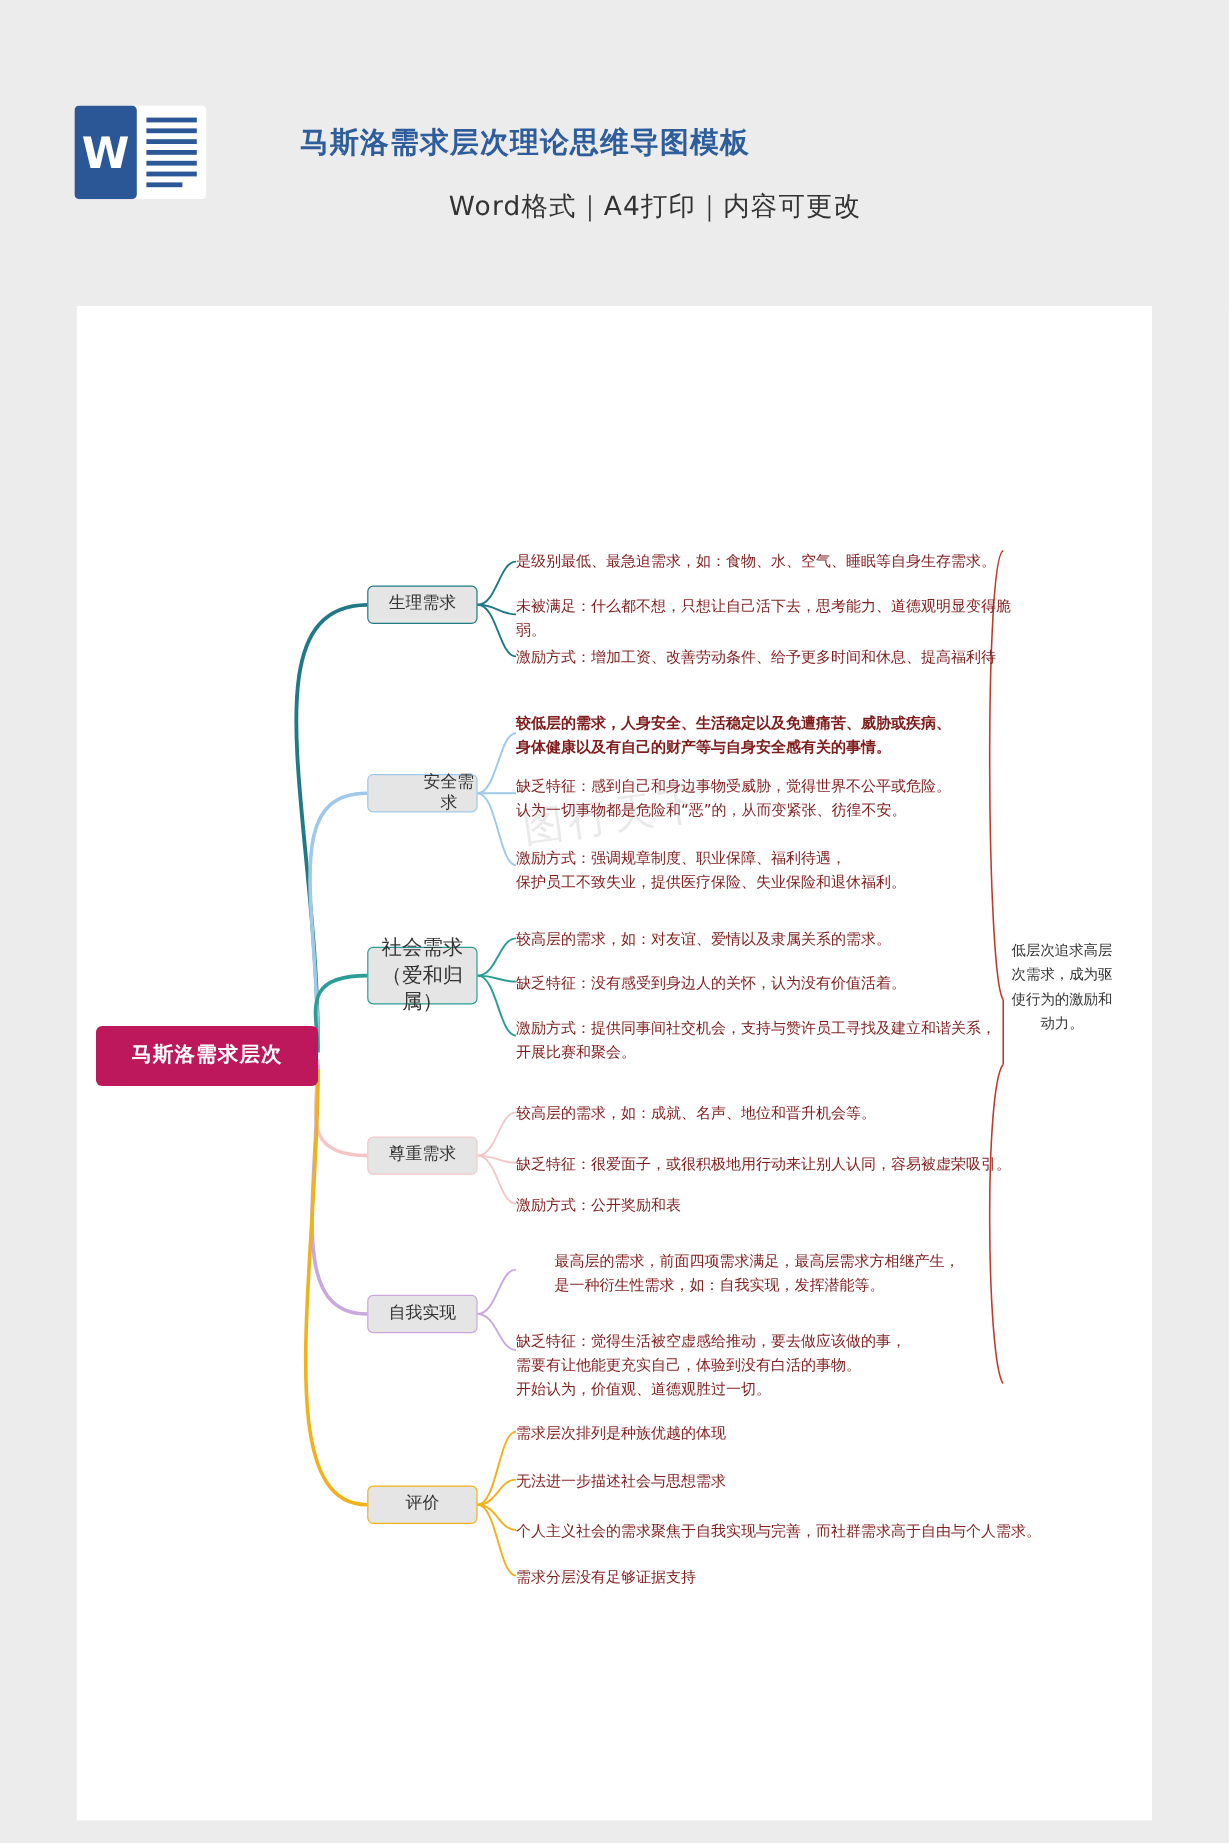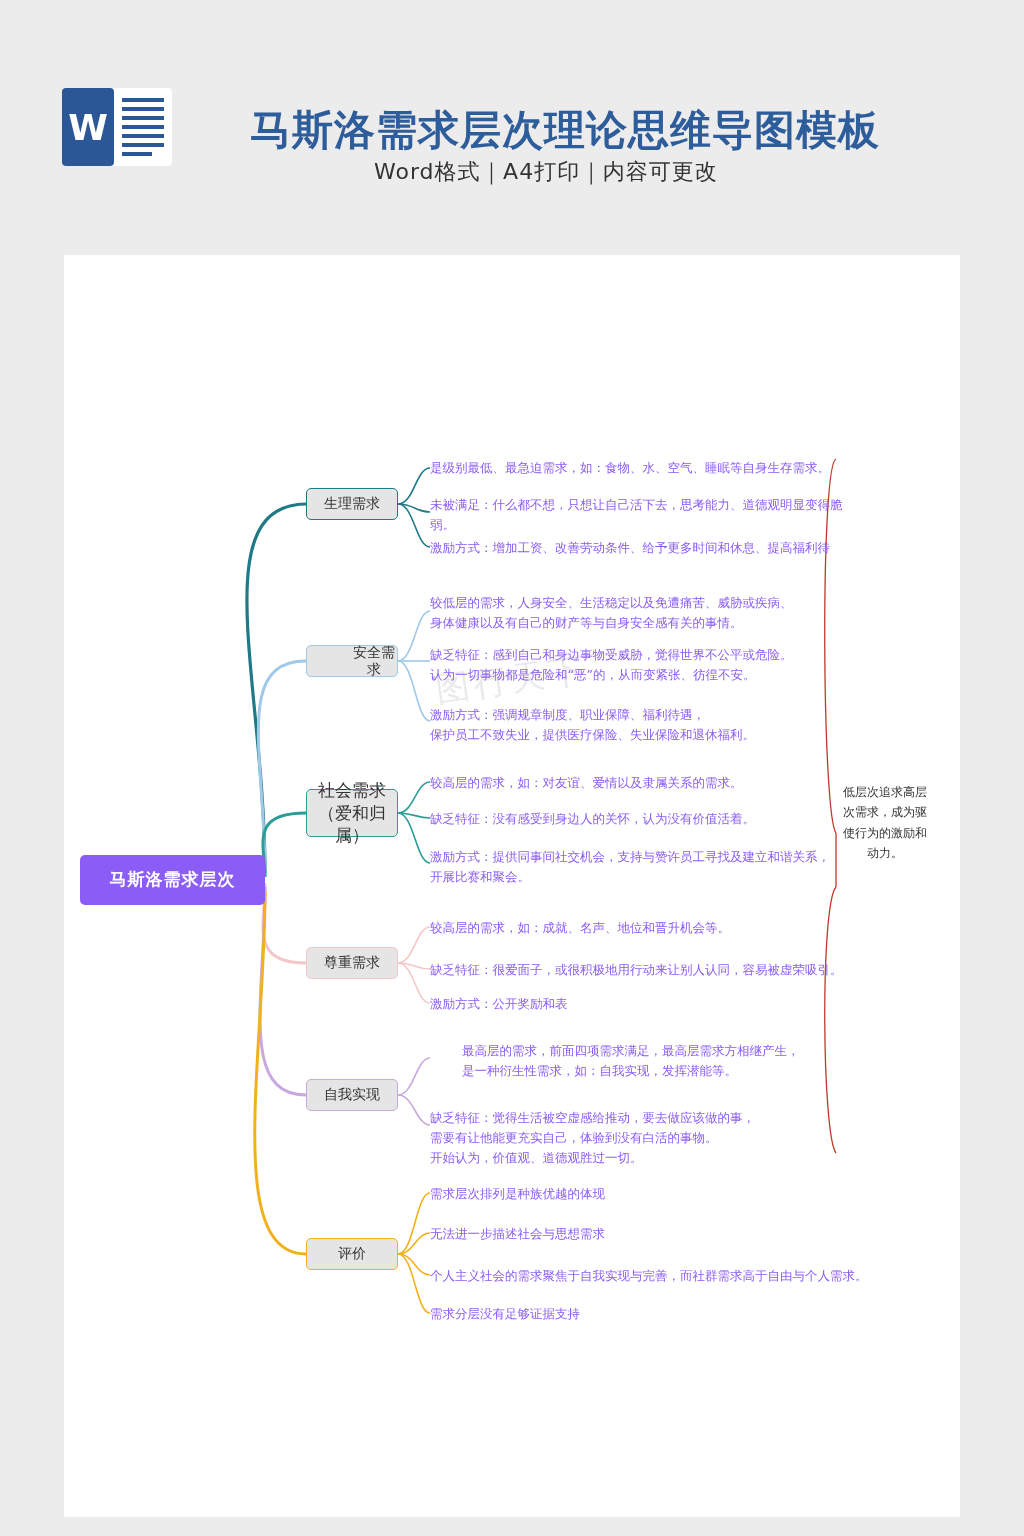--- a/index.html
+++ b/index.html
@@ -12,55 +12,55 @@
   
   .header{
     position:absolute;left:0;top:0;width:1024px;height:255px;
     background:#ececec;
   }
   .word-logo{
     position:absolute;left:62px;top:88px;width:110px;height:78px;
   }
   .title-main{
     position:absolute;left:250px;top:103px;
-    font-size:41px;font-weight:bold;color:#2e5d9b;letter-spacing:1px;
+    font-size:24px;font-weight:bold;color:#2e5d9b;letter-spacing:1px;
   }
   .title-sub{
     position:absolute;left:374px;top:157px;
     font-size:22px;color:#333;letter-spacing:1px;
   }
   
   .sheet{
     position:absolute;left:64px;top:255px;width:896px;height:1262px;
     background:#ffffff;
   }
   .canvas{position:absolute;left:0;top:0;width:896px;height:1262px;}
   
   .node{
     position:absolute;box-sizing:border-box;
     display:flex;align-items:center;justify-content:center;
     text-align:center;line-height:1.25;
   }
   .root{
     left:16px;top:600px;width:185px;height:50px;
-    background:#8b5cf6;border-radius:5px;color:#fff;
+    background:#be185d;border-radius:5px;color:#fff;
     font-size:17px;font-weight:bold;letter-spacing:1px;
   }
   .branch{
     background:#e5e5e5;border-radius:5px;font-size:14px;color:#333;
   }
   .b-sheng{left:242px;top:233px;width:92px;height:32px;border:1.4px solid #1f7a85;}
   .b-an   {left:242px;top:390px;width:92px;height:32px;border:1.4px solid #9ec9e8;padding-left:44px;}
   .b-she  {left:242px;top:534px;width:92px;height:48px;border:1.4px solid #2a9d96;font-size:17px;line-height:1.35;}
   .b-zun  {left:242px;top:692px;width:92px;height:32px;border:1.4px solid #f3c7c7;}
   .b-zi   {left:242px;top:824px;width:92px;height:32px;border:1.4px solid #c9a8e0;}
   .b-ping {left:242px;top:983px;width:92px;height:32px;border:1.4px solid #f0b11d;}
   
   .leaf{
-    position:absolute;font-size:12.5px;color:#8b5cf6;line-height:1.6;
+    position:absolute;font-size:12.5px;color:#7f1d1d;line-height:1.6;
     white-space:pre-line;
   }
   .summary{
     position:absolute;left:776px;top:527px;width:90px;
     font-size:12px;color:#333;line-height:1.7;text-align:center;
   }
   .watermark{
     position:absolute;left:372px;top:398px;width:210px;height:60px;
     font-size:34px;color:rgba(150,150,150,0.20);
     font-family:"DejaVu Serif","Liberation Serif",serif;
@@ -150,21 +150,21 @@
   <div class="node branch b-she" style="white-space:pre-line;">社会需求
 （爱和归属）</div>
   <div class="node branch b-zun">尊重需求</div>
   <div class="node branch b-zi">自我实现</div>
   <div class="node branch b-ping">评价</div>
 
   <div class="leaf" style="left:366px;top:203px;width:420px;">是级别最低、最急迫需求，如：食物、水、空气、睡眠等自身生存需求。</div>
   <div class="leaf" style="left:366px;top:240px;width:420px;">未被满足：什么都不想，只想让自己活下去，思考能力、道德观明显变得脆弱。</div>
   <div class="leaf" style="left:366px;top:283px;width:420px;">激励方式：增加工资、改善劳动条件、给予更多时间和休息、提高福利待</div>
 
-  <div class="leaf" style="left:366px;top:338px;width:420px;">较低层的需求，人身安全、生活稳定以及免遭痛苦、威胁或疾病、
+  <div class="leaf" style="left:366px;top:338px;width:420px;font-weight:bold;">较低层的需求，人身安全、生活稳定以及免遭痛苦、威胁或疾病、
 身体健康以及有自己的财产等与自身安全感有关的事情。</div>
   <div class="leaf" style="left:366px;top:390px;width:430px;">缺乏特征：感到自己和身边事物受威胁，觉得世界不公平或危险。
           认为一切事物都是危险和“恶”的，从而变紧张、彷徨不安。</div>
   <div class="leaf" style="left:366px;top:450px;width:430px;">激励方式：强调规章制度、职业保障、福利待遇，
           保护员工不致失业，提供医疗保险、失业保险和退休福利。</div>
 
   <div class="leaf" style="left:366px;top:518px;width:420px;">较高层的需求，如：对友谊、爱情以及隶属关系的需求。</div>
   <div class="leaf" style="left:366px;top:554px;width:420px;">缺乏特征：没有感受到身边人的关怀，认为没有价值活着。</div>
   <div class="leaf" style="left:366px;top:592px;width:440px;">激励方式：提供同事间社交机会，支持与赞许员工寻找及建立和谐关系，
           开展比赛和聚会。</div>

